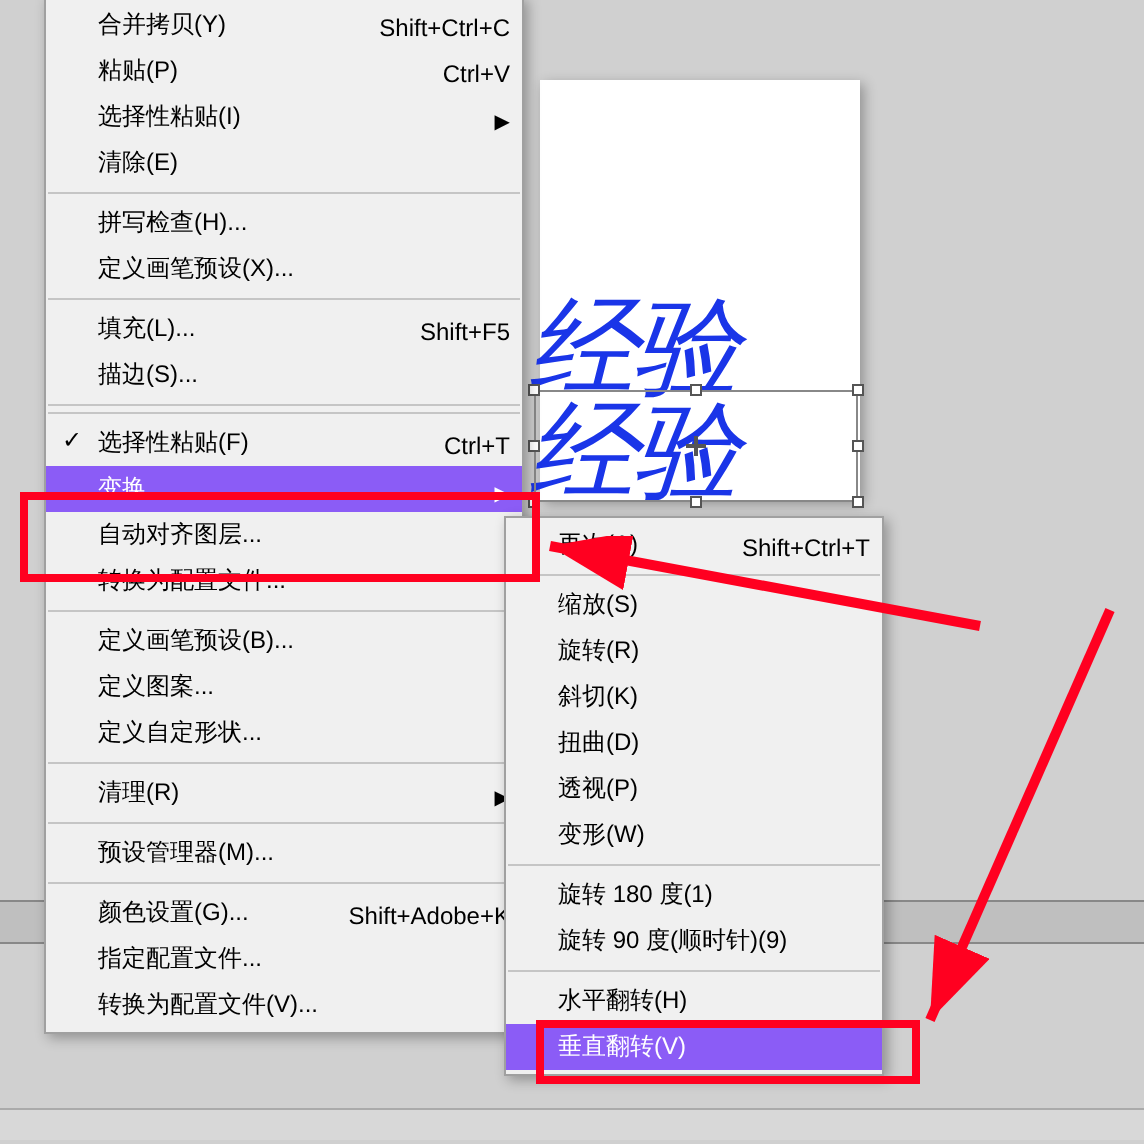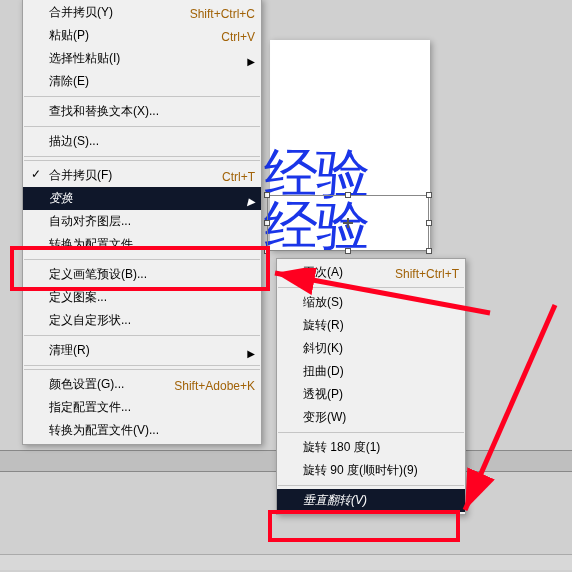--- a/index.html
+++ b/index.html
@@ -13,20 +13,21 @@
     position: relative;
   }
   .canvas {
     position: absolute;
     left: 270px;
     top: 40px;
     width: 160px;
     height: 210px;
     background: #fff;
     box-shadow: 2px 2px 6px rgba(0,0,0,0.3);
+    font-style: italic;
   }
   .canvas .bigtext {
     position: absolute;
     font-family: "KaiTi", "STKaiti", serif;
     font-size: 54px;
     color: #1a35e8;
     white-space: nowrap;
     letter-spacing: -2px;
   }
   .handles {
@@ -51,32 +52,32 @@
   .center-mark::after { top:4px; left:0; height:2px; width:10px; }
 
   .menu {
     position: absolute;
     background: #f0f0f0;
     border: 1px solid #a0a0a0;
     box-shadow: 2px 2px 6px rgba(0,0,0,0.3);
     padding: 2px 0;
   }
   .menu1 { left: 22px; top: -2px; width: 240px; }
-  .menu2 { left: 276px; top: 258px; width: 190px; }
+  .menu2 { left: 252px; top: 258px; width: 190px; }
   .menu-item {
     display: flex;
     align-items: flex-end;
     padding: 3px 6px 3px 26px;
     color: #000;
     position: relative;
     cursor: default;
     white-space: nowrap;
   }
-  .menu-item .shortcut { margin-left: auto; color: #a16207; }
-  .menu-item.hover { background: #0f172a; color: #fff; font-style: italic; }
+  .menu-item .shortcut { margin-left: auto; color: #000000; }
+  .menu-item.hover { background: #8b5cf6; color: #fff; }
   .menu-sep { margin: 3px 1px; border-top: 1px solid #c5c5c5; }
   .check { position: absolute; left: 8px; top: 3px; }
   .submenu-arrow { margin-left: auto; font-size: 10px; padding-left: 4px;}
 
   .callout {
     position: absolute;
     border: 4px solid #ff0020;
   }
   .callout1 { left: 10px; top: 246px; width: 260px; height: 45px; }
   .callout2 { left: 268px; top: 510px; width: 192px; height: 32px; }
@@ -126,31 +127,38 @@
   </div>
   <div class="menu-item">
     <span>选择性粘贴(I)</span>
     <span class="submenu-arrow">▶</span>
   </div>
   <div class="menu-item">
     <span>清除(E)</span>
   </div>
   <div class="menu-sep"></div>
   <div class="menu-item">
-    <span>查找和替换文本(X)...</span>
-  </div>
-  <div class="menu-sep"></div>
+    <span>拼写检查(H)...</span>
+  </div>
+  <div class="menu-item">
+    <span>定义画笔预设(X)...</span>
+  </div>
+  <div class="menu-sep"></div>
+  <div class="menu-item">
+    <span>填充(L)...</span>
+    <span class="shortcut">Shift+F5</span>
+  </div>
   <div class="menu-item">
     <span>描边(S)...</span>
   </div>
   <div class="menu-sep"></div>
   <div class="menu-sep"></div>
   <div class="menu-item">
     <span class="check">✓</span>
-    <span>合并拷贝(F)</span>
+    <span>选择性粘贴(F)</span>
     <span class="shortcut">Ctrl+T</span>
   </div>
   <div class="menu-item hover">
     <span>变换</span>
     <span class="submenu-arrow">▶</span>
   </div>
   <div class="menu-item">
     <span>自动对齐图层...</span>
   </div>
   <div class="menu-item">
@@ -165,20 +173,23 @@
   </div>
   <div class="menu-item">
     <span>定义自定形状...</span>
   </div>
   <div class="menu-sep"></div>
   <div class="menu-item">
     <span>清理(R)</span>
     <span class="submenu-arrow">▶</span>
   </div>
   <div class="menu-sep"></div>
+  <div class="menu-item">
+    <span>预设管理器(M)...</span>
+  </div>
   <div class="menu-sep"></div>
   <div class="menu-item">
     <span>颜色设置(G)...</span>
     <span class="shortcut">Shift+Adobe+K</span>
   </div>
   <div class="menu-item">
     <span>指定配置文件...</span>
   </div>
   <div class="menu-item">
     <span>转换为配置文件(V)...</span>
@@ -211,20 +222,23 @@
     <span>变形(W)</span>
   </div>
   <div class="menu-sep"></div>
   <div class="menu-item">
     <span>旋转 180 度(1)</span>
   </div>
   <div class="menu-item">
     <span>旋转 90 度(顺时针)(9)</span>
   </div>
   <div class="menu-sep"></div>
+  <div class="menu-item">
+    <span>水平翻转(H)</span>
+  </div>
   <div class="menu-item hover">
     <span>垂直翻转(V)</span>
   </div>
 </div>
 
 <div class="callout callout1"></div>
 <div class="callout callout2"></div>
 <svg class="arrow-svg" style="left:270px; top:268px;" width="230" height="60">
   <defs>
       <marker id="ah1" markerWidth="10" markerHeight="10" refX="8" refY="3" orient="auto">

